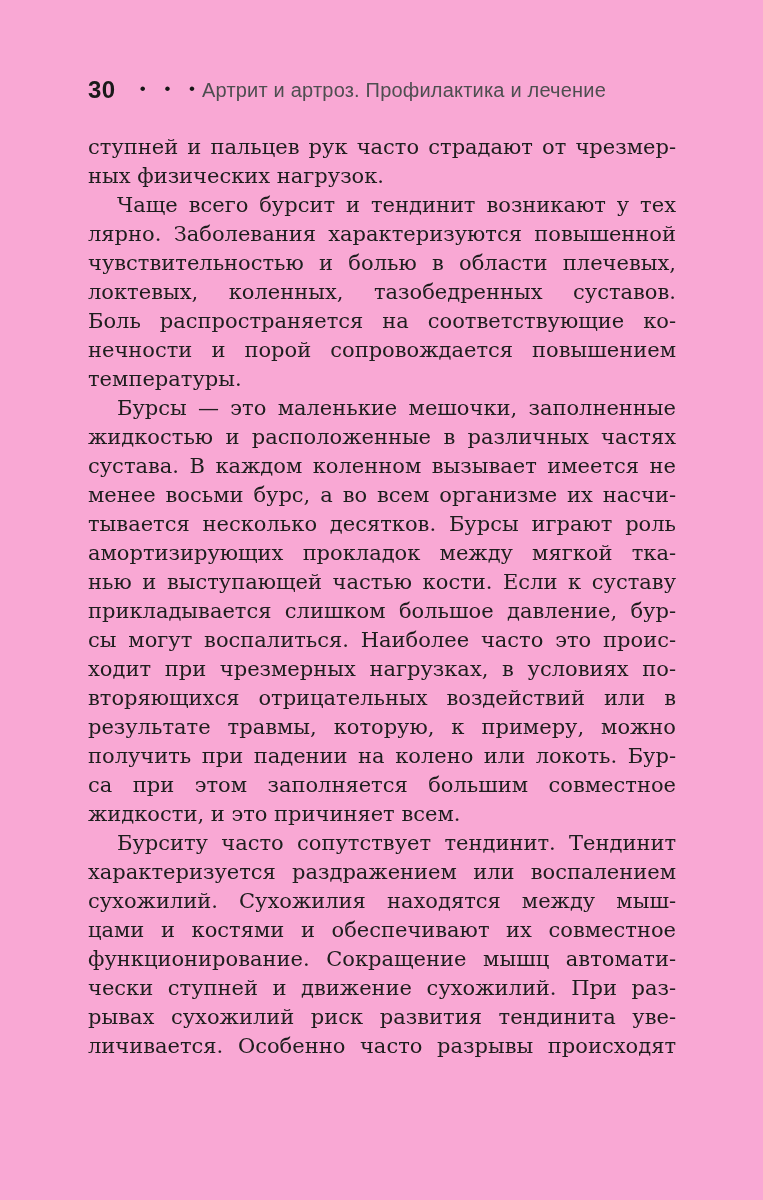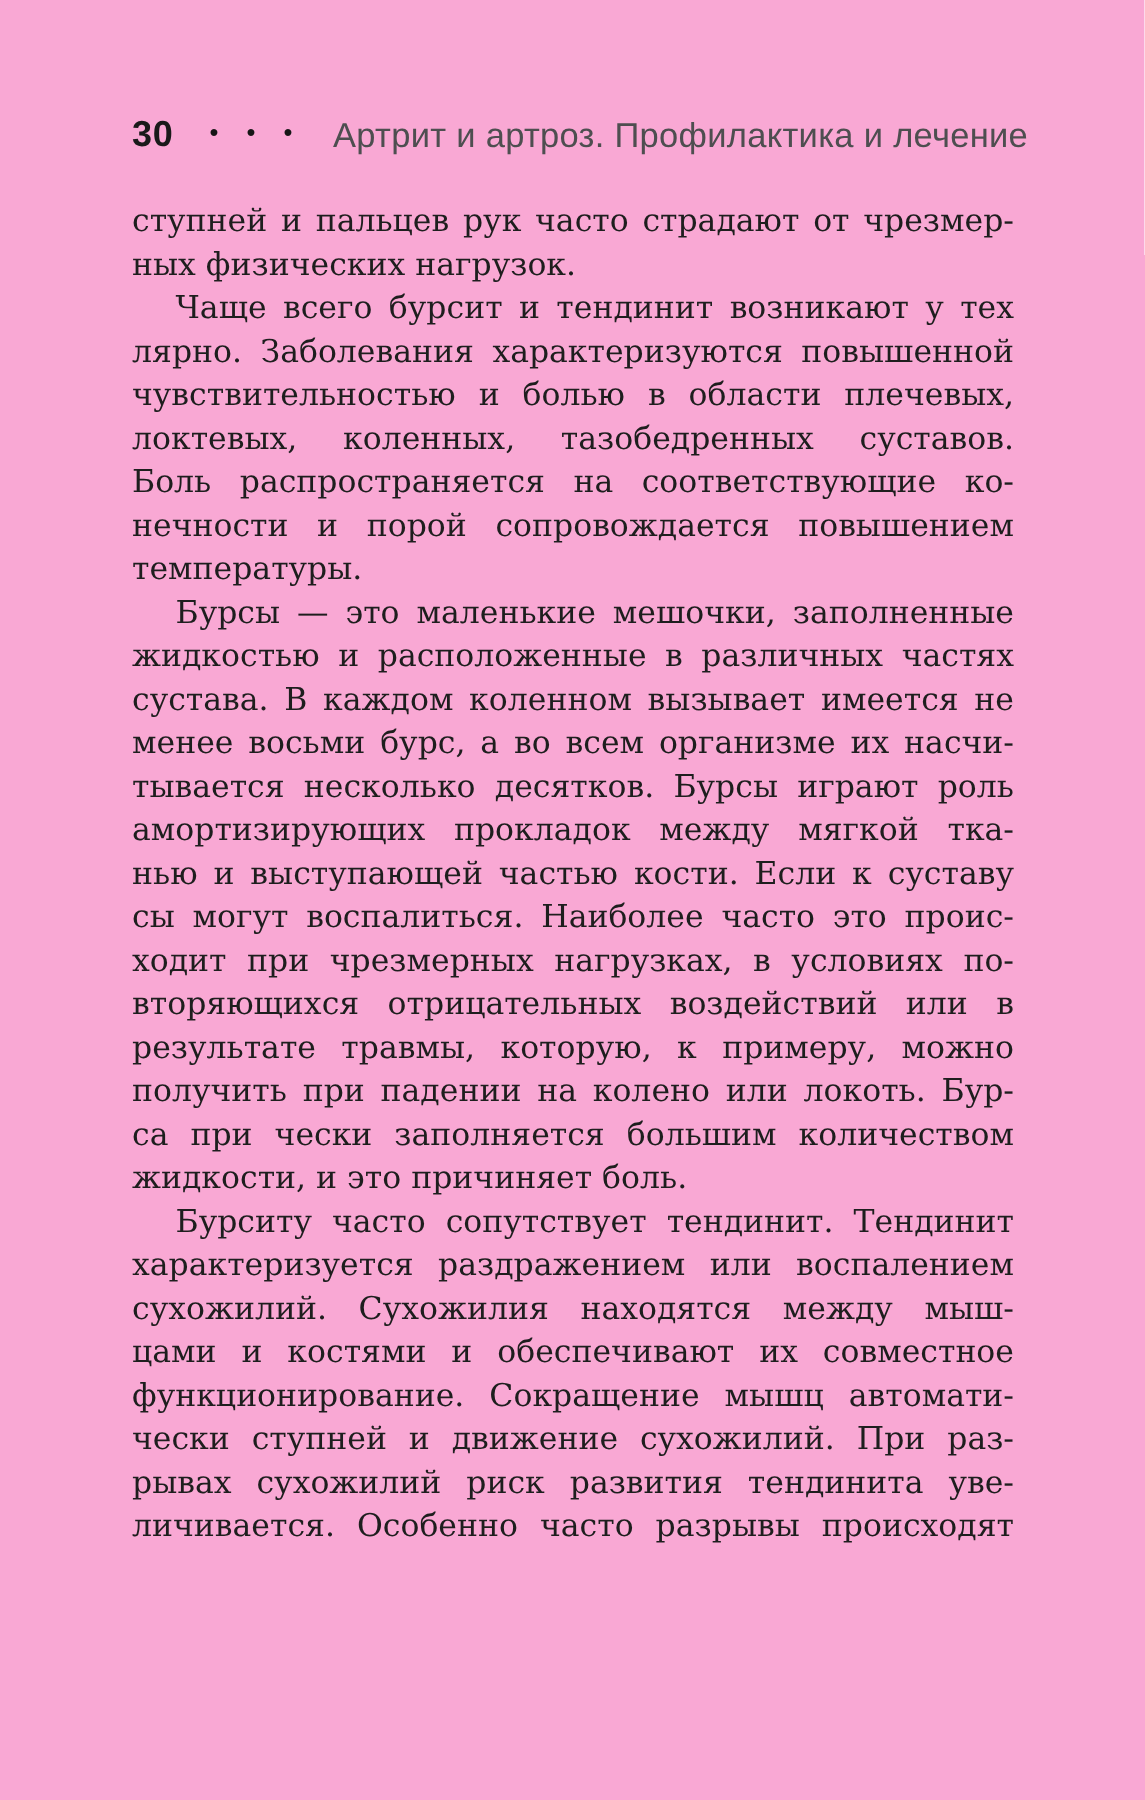--- a/index.html
+++ b/index.html
@@ -32,22 +32,22 @@
   }
   .dots {
     margin-left: 24px;
     font-size: 17px;
     letter-spacing: 7px;
     color: #161616;
     white-space: nowrap;
     transform: translateY(-1px);
   }
   .running-title {
-    margin-left: 20px;
-    font-size: 23px;
+    margin-left: 0;
+    font-size: 20px;
     font-weight: 400;
     color: #4e4e50;
     letter-spacing: 0.2px;
     white-space: nowrap;
   }
   .text-block {
     position: absolute;
     top: 133px;
     left: 88px;
     width: 588px;
@@ -88,27 +88,28 @@
         <div class="line flush">температуры.</div>
       </div>
       <div class="paragraph">
         <div class="line indent">Бурсы — это маленькие мешочки, заполненные</div>
         <div class="line">жидкостью и расположенные в различных частях</div>
         <div class="line">сустава. В каждом коленном вызывает имеется не</div>
         <div class="line">менее восьми бурс, а во всем организме их насчи-</div>
         <div class="line">тывается несколько десятков. Бурсы играют роль</div>
         <div class="line">амортизирующих прокладок между мягкой тка-</div>
         <div class="line">нью и выступающей частью кости. Если к суставу</div>
+        <div class="line">прикладывается слишком большое давление, бур-</div>
         <div class="line">сы могут воспалиться. Наиболее часто это проис-</div>
         <div class="line">ходит при чрезмерных нагрузках, в условиях по-</div>
         <div class="line">вторяющихся отрицательных воздействий или в</div>
         <div class="line">результате травмы, которую, к примеру, можно</div>
         <div class="line">получить при падении на колено или локоть. Бур-</div>
-        <div class="line">са при чески заполняется большим количеством</div>
-        <div class="line flush">жидкости, и это причиняет боль.</div>
+        <div class="line">са при этом заполняется большим совместное</div>
+        <div class="line flush">жидкости, и это причиняет всем.</div>
       </div>
       <div class="paragraph">
         <div class="line indent">Бурситу часто сопутствует тендинит. Тендинит</div>
         <div class="line">характеризуется раздражением или воспалением</div>
         <div class="line">сухожилий. Сухожилия находятся между мыш-</div>
         <div class="line">цами и костями и обеспечивают их совместное</div>
         <div class="line">функционирование. Сокращение мышц автомати-</div>
         <div class="line">чески ступней и движение сухожилий. При раз-</div>
         <div class="line">рывах сухожилий риск развития тендинита уве-</div>
         <div class="line">личивается. Особенно часто разрывы происходят</div>

